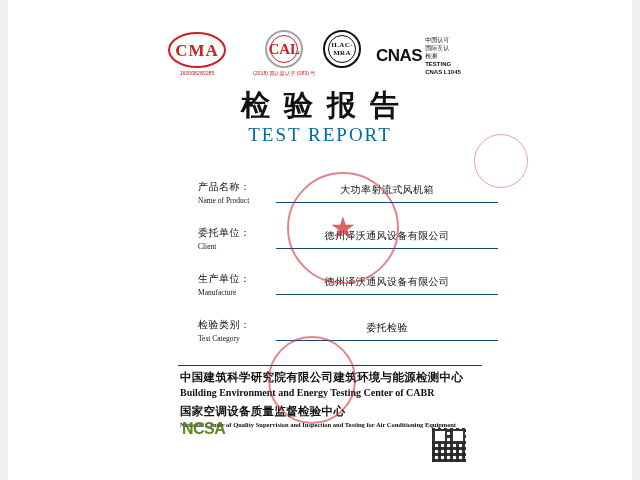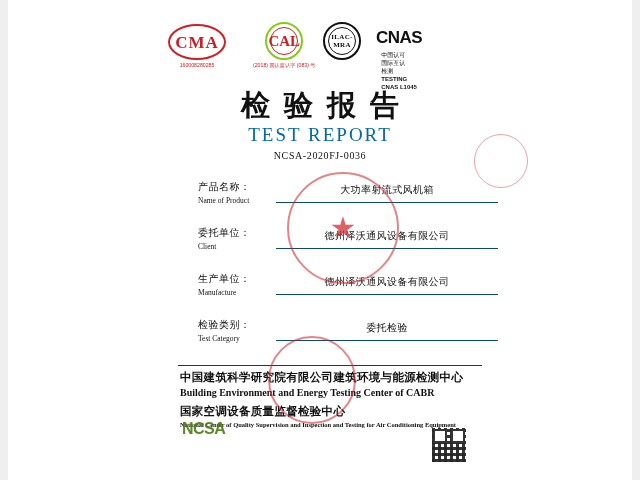--- a/index.html
+++ b/index.html
@@ -15,21 +15,21 @@
   }
   .page {
     position: relative;
     width: 640px;
     height: 480px;
     background: #ffffff;
   }
   
   .marks {
     position: absolute;
-    top: 16px;
+    top: 24px;
     left: 168px;
     width: 320px;
     height: 62px;
     text-decoration: underline;
   }
   .mark {
     position: absolute;
     text-align: center;
   }
   .mark-ellipse {
@@ -49,21 +49,21 @@
     color: #cc2026;
     font-size: 5.2px;
     margin-top: 2px;
     white-space: nowrap;
     font-family: "Liberation Sans", sans-serif;
   }
   .circle-mark {
     width: 38px;
     height: 38px;
     border-radius: 50%;
-    border: 2px solid #84cc16;
+    border: 2px solid #a3a3a3;
     box-sizing: border-box;
     position: relative;
     margin: 0 auto;
   }
   .circle-mark.black {
     border-color: #111111;
   }
   .circle-inner {
     position: absolute;
     top: 3px;
@@ -92,21 +92,20 @@
   }
   .circle-text.black {
     color: #111111;
     font-size: 7px;
     letter-spacing: 0.3px;
   }
   .cnas-wrap {
     display: flex;
     align-items: center;
     gap: 3px;
-    flex-direction: column;
   }
   .cnas-word {
     font-family: "Liberation Sans", sans-serif;
     font-weight: bold;
     font-size: 17px;
     letter-spacing: -0.5px;
     color: #111111;
   }
   .cnas-right {
     font-family: "Liberation Sans", sans-serif;
@@ -359,21 +358,20 @@
           <span style="display:block;">检测</span>
           <span style="display:block;" class="bold">TESTING</span>
           <span style="display:block;" class="bold">CNAS L1045</span>
         </span>
       </div>
     </div>
   </div>
 
   <div class="title-cn">检验报告</div>
   <div class="title-en">TEST REPORT</div>
-  <div class="report-no">NCSA-2020FJ-0036</div>
 
   <div class="fields">
 
     <div class="field-row">
       <div class="field-label">
         <div class="label-cn">产品名称：</div>
         <div class="label-en">Name of Product</div>
       </div>
       <div class="field-value">大功率射流式风机箱</div>
     </div>

